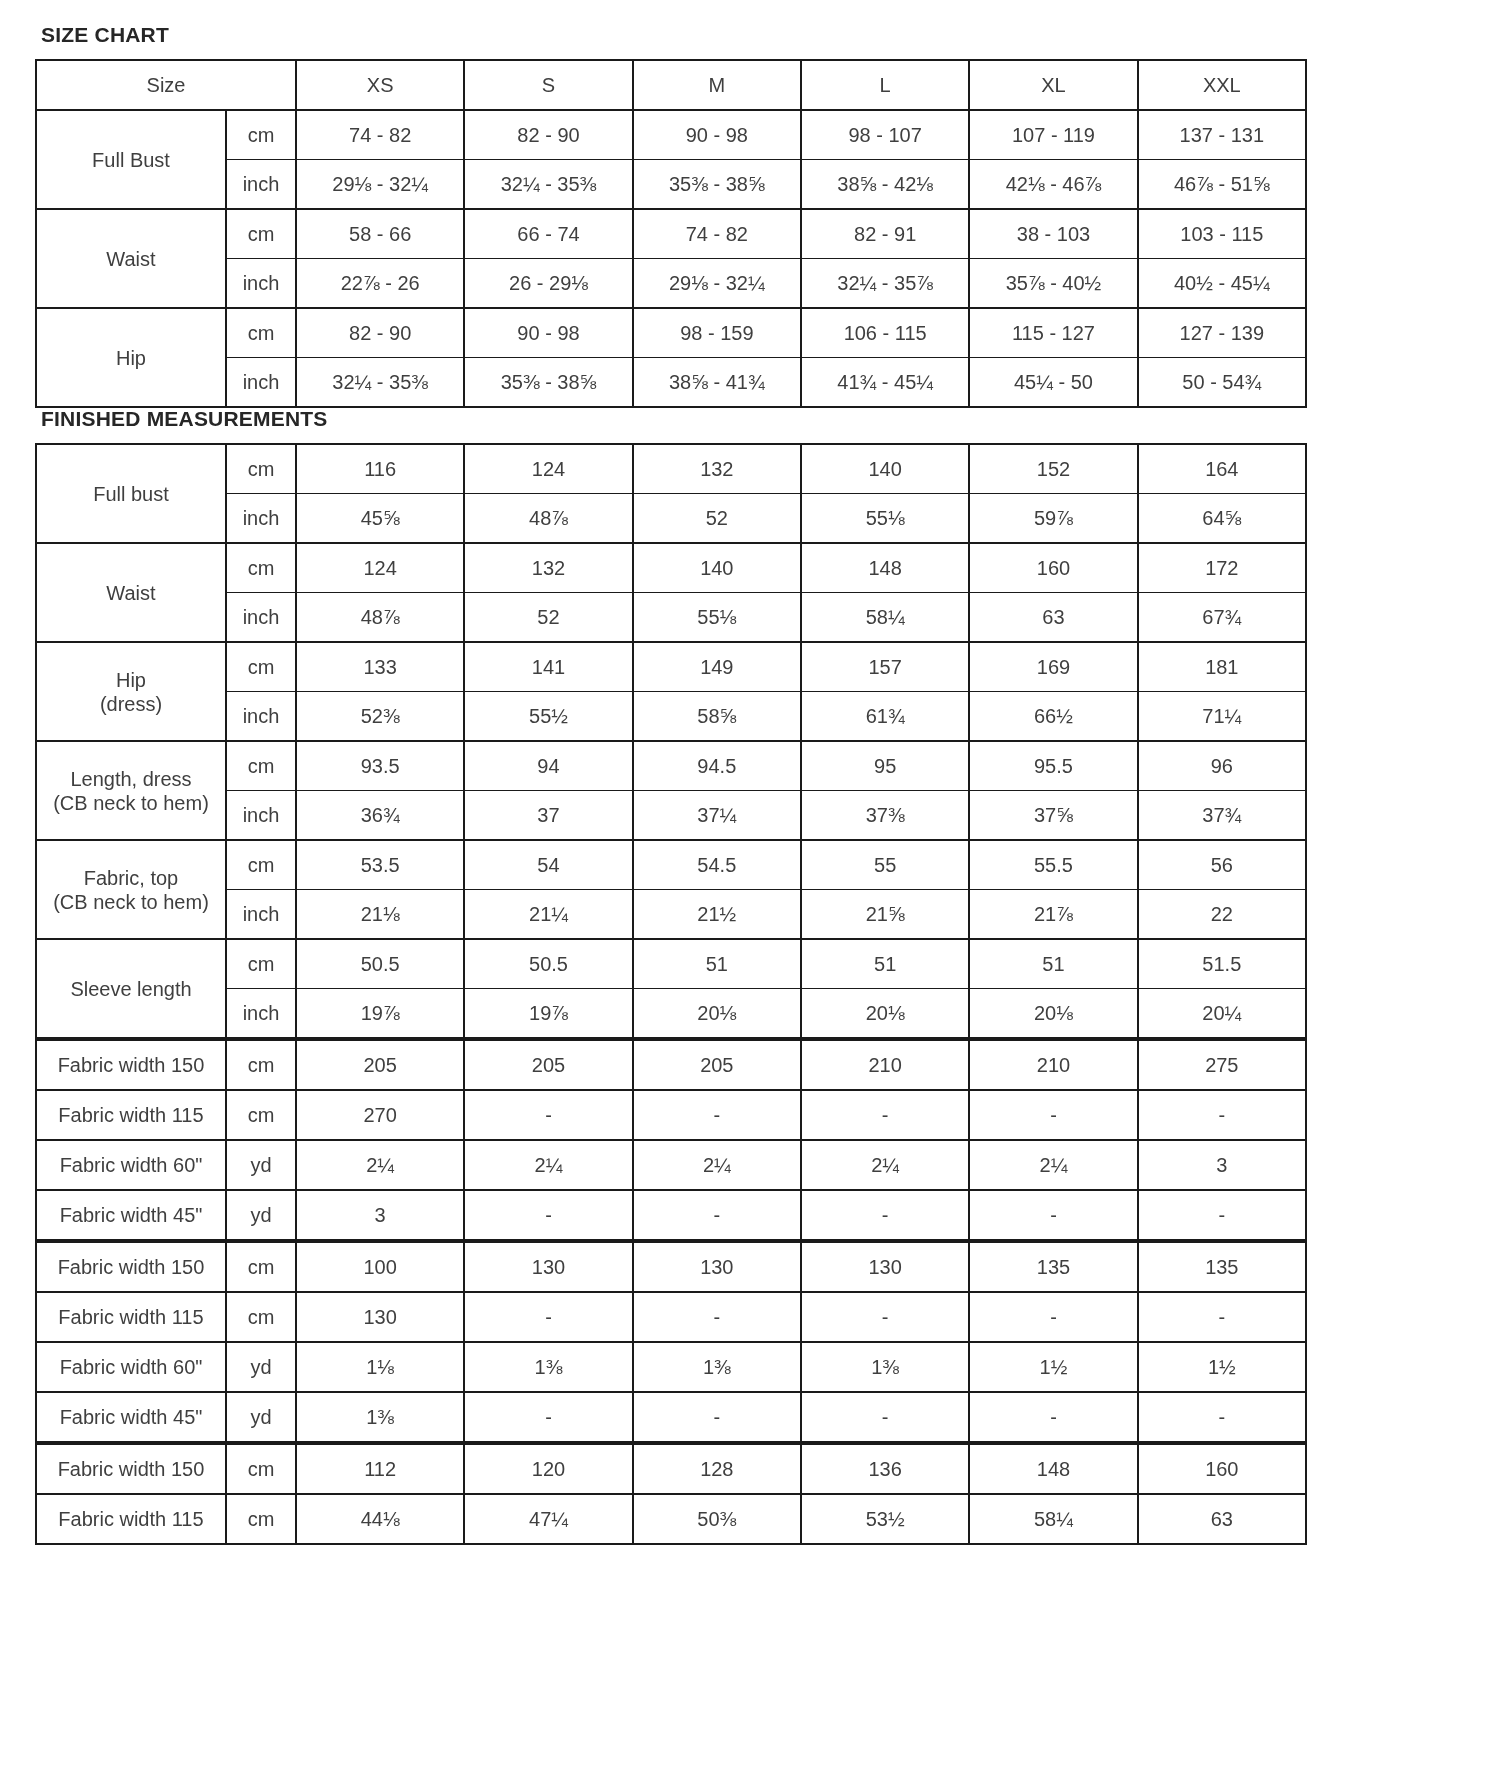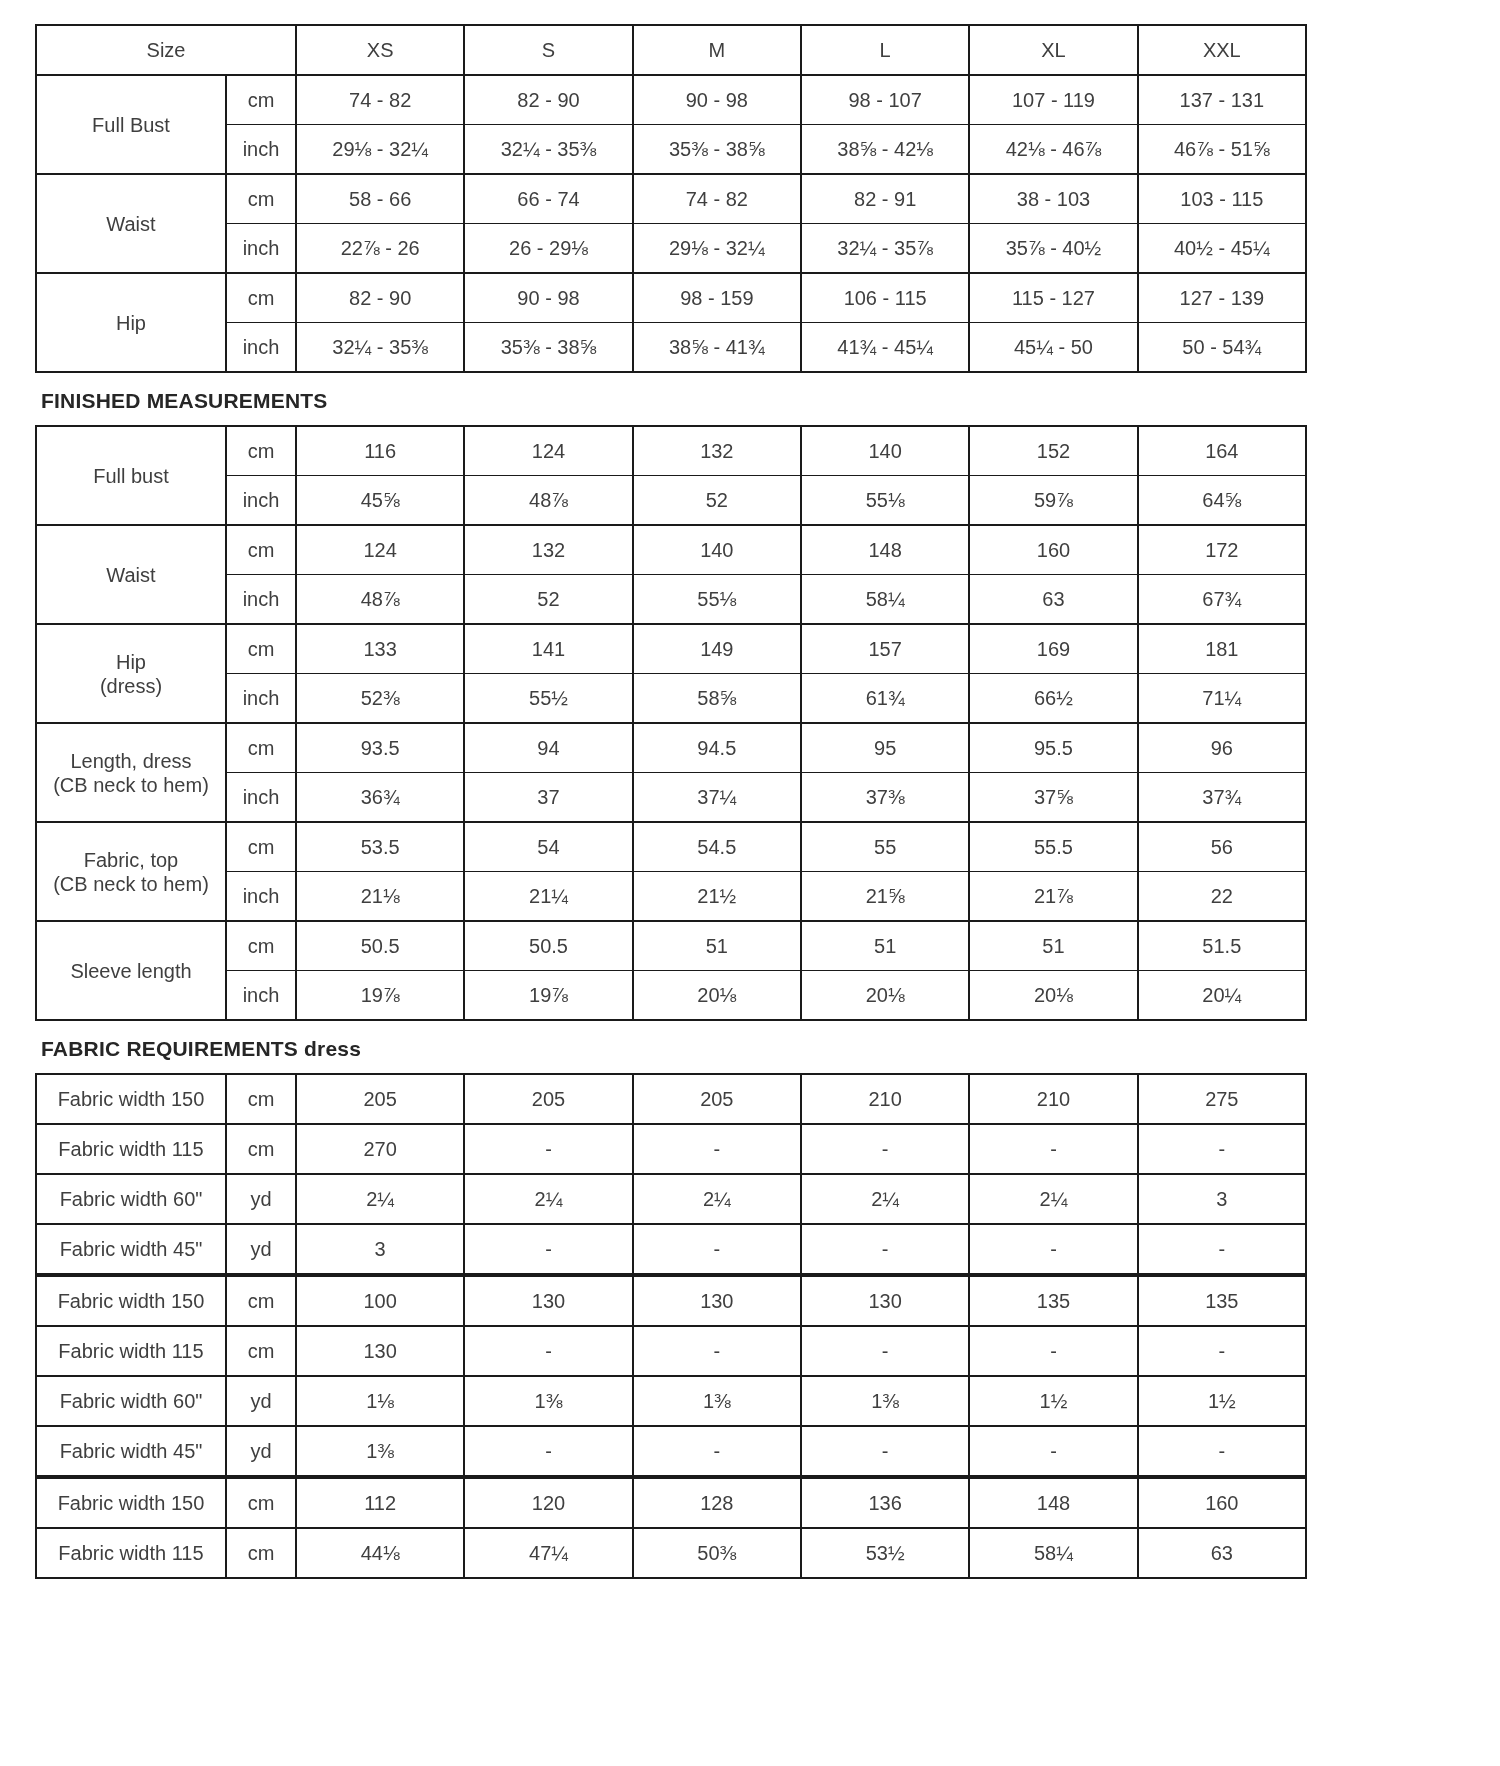--- a/index.html
+++ b/index.html
@@ -18,21 +18,21 @@
   }
   .section { width: 1272px; }
   .section-title {
     font-size: 21px;
     font-weight: 700;
     color: #262626;
     letter-spacing: 0.2px;
     line-height: 22px;
     margin: 0 0 13px 6px;
   }
-  .section + .section .section-title { margin-top: 17px; }
+  .section + .section .section-title { }
   table.meas {
     border-collapse: collapse;
     table-layout: fixed;
     width: 1272px;
     border: 2px solid #1a1a1a;
   }
   table.meas col.c-label { width: 190px; }
   table.meas col.c-unit  { width: 70px; }
   table.meas th, table.meas td {
     border: solid #1a1a1a;
@@ -55,20 +55,21 @@
   table.meas tr.group-start td { border-top-width: 2px; }
   table.meas td.label-cell { }
   table.meas td.unit-cell { }
 </style>
 </head>
 <body>
 
 <div class="page">
 
   <div class="section">
+    <h2 class="section-title">SIZE CHART</h2>
     <table class="meas">
         <colgroup>
           <col class="c-label">
           <col class="c-unit">
           <col>
           <col>
           <col>
           <col>
           <col>
           <col>
@@ -275,21 +276,20 @@
             <td>20⅛</td>
             <td>20⅛</td>
             <td>20⅛</td>
             <td>20¼</td>
           </tr>
         </tbody>
       </table>
   </div>
 
   <div class="section">
-    <h2 class="section-title">FABRIC REQUIREMENTS dress</h2>
     <table class="meas">
         <colgroup>
           <col class="c-label">
           <col class="c-unit">
           <col>
           <col>
           <col>
           <col>
           <col>
           <col>

